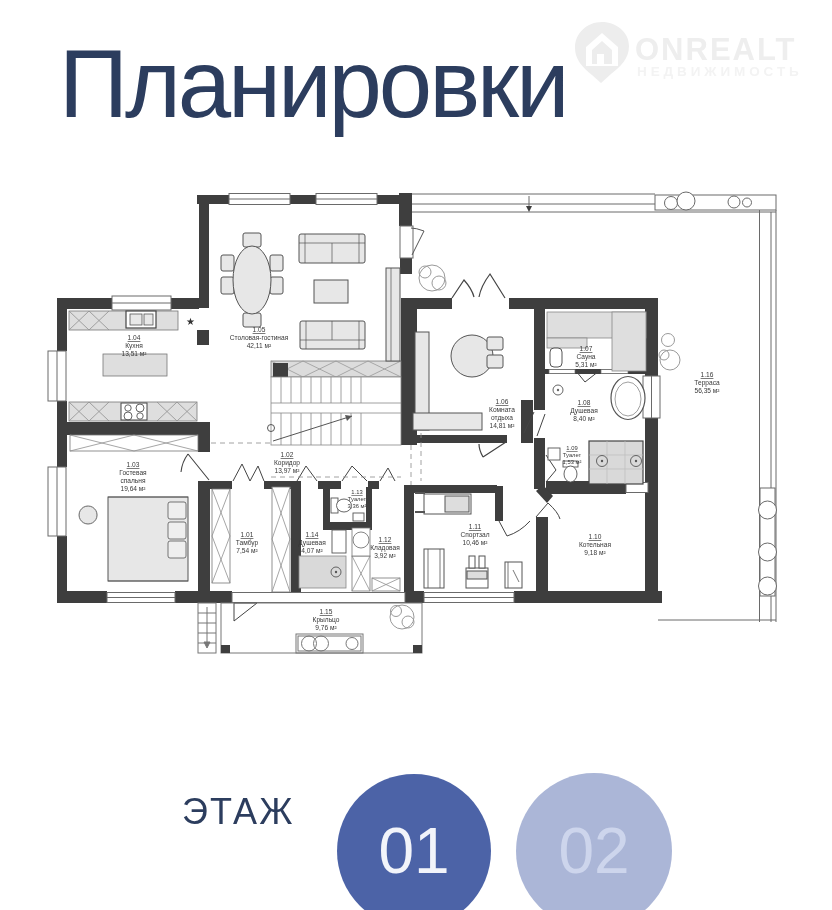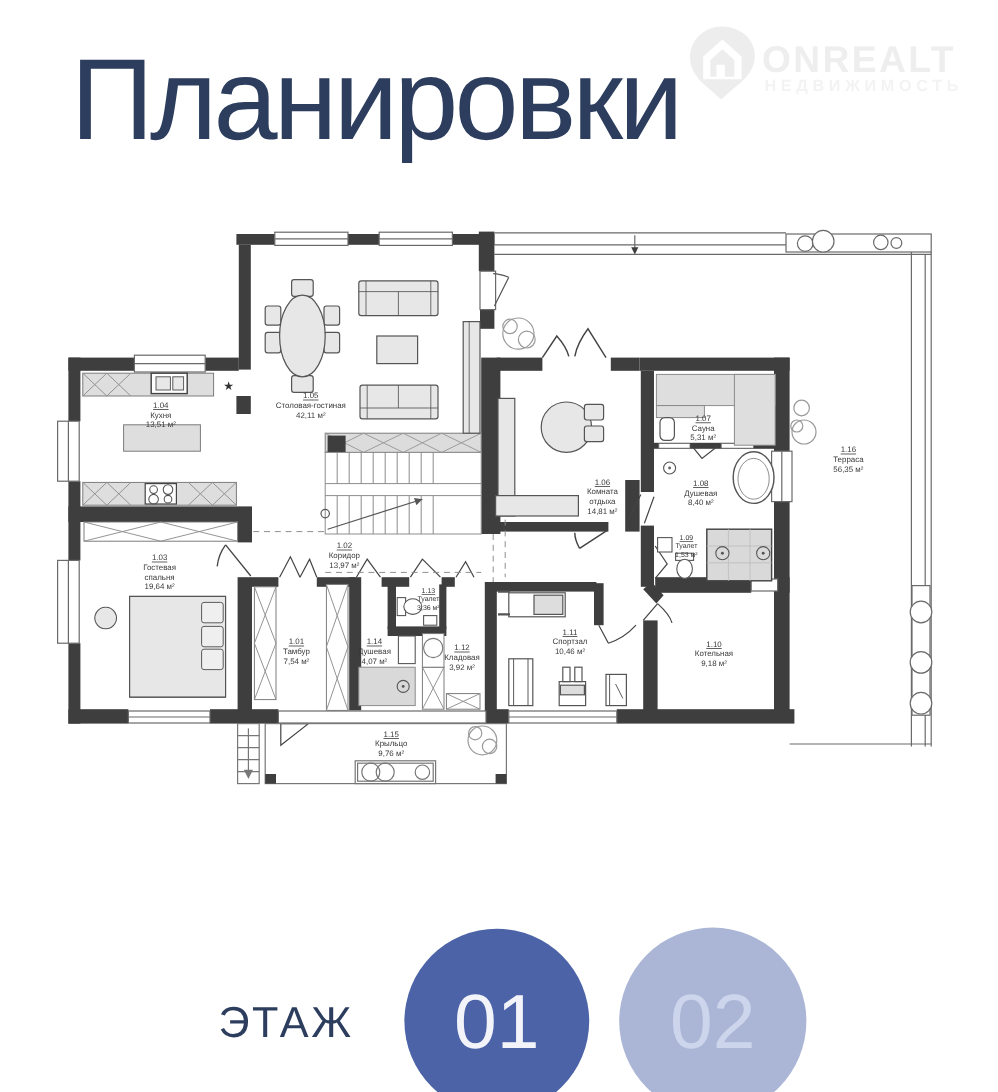--- a/index.html
+++ b/index.html
@@ -1,18 +1,18 @@
 <!DOCTYPE html>
 <html><head>
 <meta charset="utf-8">
 <style>
 html,body{margin:0;padding:0}
 body{width:832px;height:910px;background:#fff;overflow:hidden;position:relative;font-family:"Liberation Sans",sans-serif}
 #title{position:absolute;left:59px;top:29px;font-size:96px;font-weight:400;color:#2c3d5e;letter-spacing:-3.1px}
-#etazh{position:absolute;left:182px;top:831px;font-size:36px;color:#2c3d5e;letter-spacing:2.2px}
+#etazh{position:absolute;left:182px;top:791px;font-size:36px;color:#2c3d5e;letter-spacing:2.2px}
 .circ{position:absolute;border-radius:50%;display:flex;align-items:center;justify-content:center}
 #c1{left:337px;top:774px;width:154px;height:154px;background:#4c63a7;color:#f2f4fa;font-size:64px}
 #c2{left:516px;top:773px;width:156px;height:156px;background:#abb6d7;color:#cdd5ec;font-size:64px}
 </style>
 </head>
 <body>
 <div id="title">Планировки</div>
 <div id="etazh">ЭТАЖ</div>
 <svg id="logo" style="position:absolute;left:565px;top:18px" width="250" height="70" viewBox="0 0 250 70">
 <path d="M37,4 C22,4 10,15 10,30 C10,41 17,49 27,57 L36,65 L46,56 C55,49 64,41 64,28 C64,14 51,4 37,4 Z" fill="#ededed"></path>

